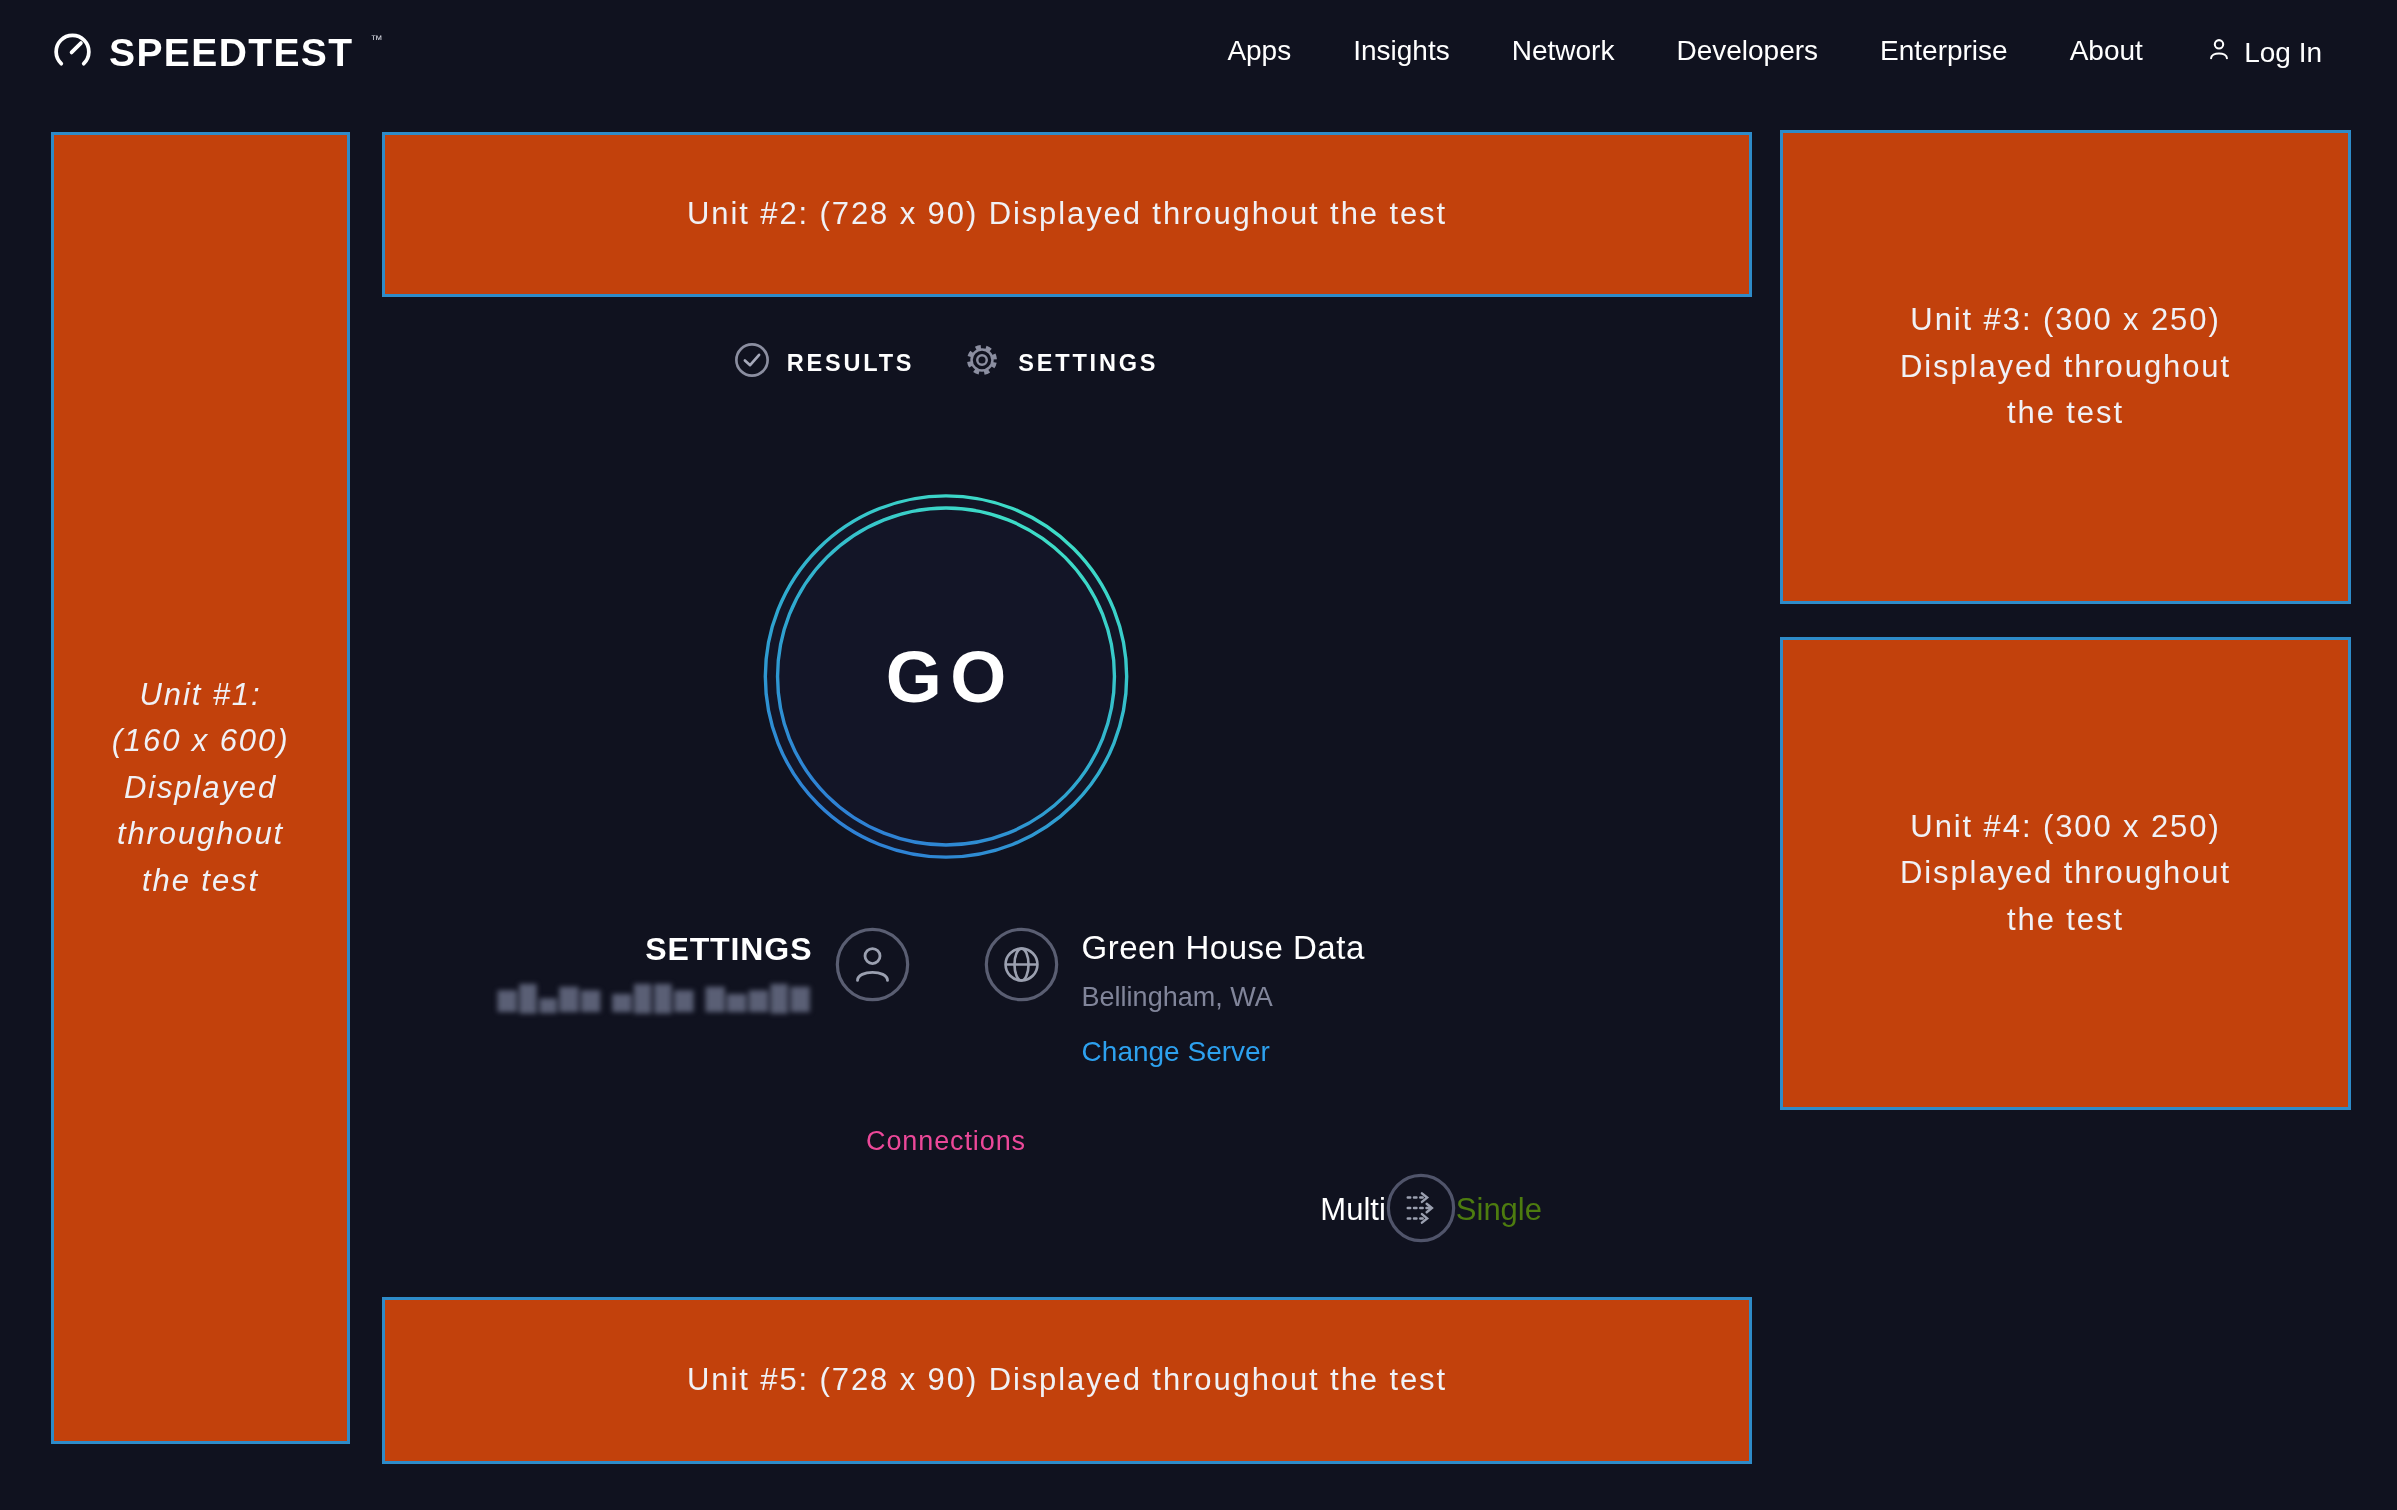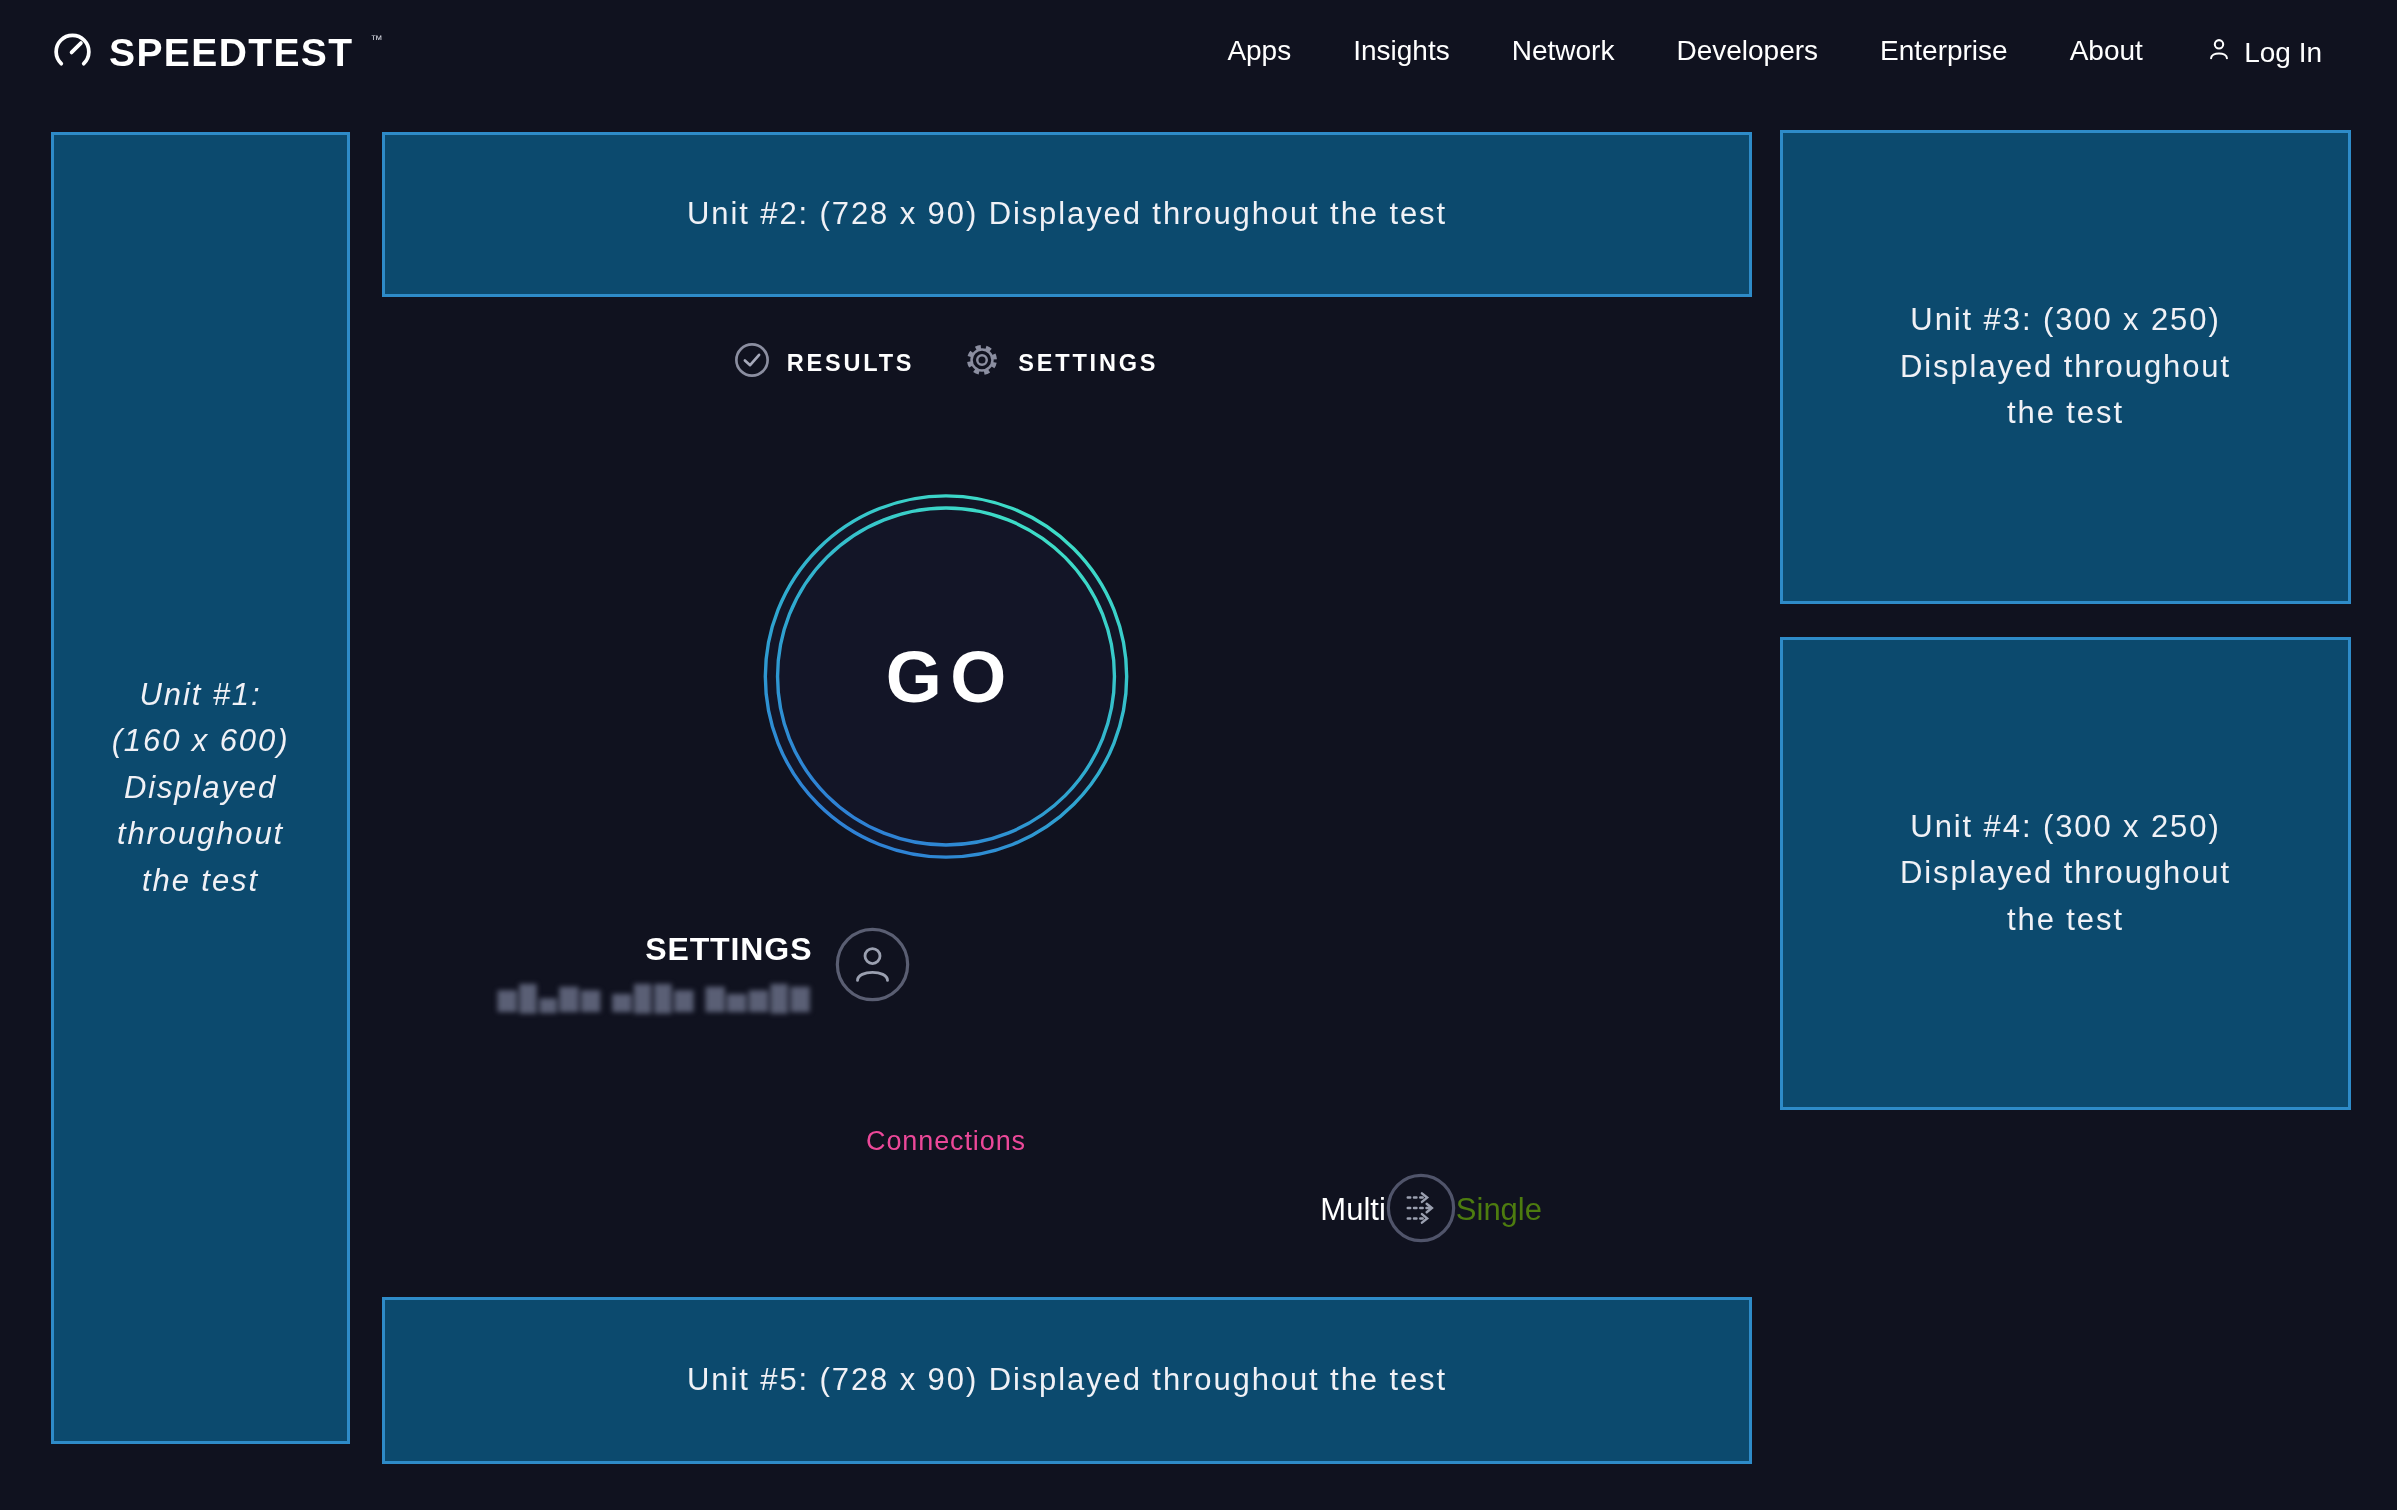--- a/index.html
+++ b/index.html
@@ -21,21 +21,21 @@
   .logo{display:flex;align-items:center;gap:15px;cursor:pointer;}
   .logo-text{font-size:39px;font-weight:700;letter-spacing:1.4px;}
   .logo-tm{font-size:12.2px;vertical-align:top;position:relative;top:-13px;left:1.9px;color:#d7d9e2;}
   .nav{display:flex;gap:62px;font-size:28px;font-weight:400;}
   .nav-item{cursor:pointer;white-space:nowrap;}
   .login{display:flex;align-items:center;gap:11.3px;cursor:pointer;}
 
   
   .ad{
     position:absolute;
-    background:#0c4a6e;
+    background:#c2410c;
     border:3.8px solid #2e8bc8;
     box-sizing:border-box;
     display:flex;align-items:center;justify-content:center;
     text-align:center;
     font-size:31px;line-height:1.5;letter-spacing:1.9px;
     color:#f0f1f6;
     white-space:pre-line;
   }
   #ad-unit-1{left:51px;top:132px;width:299px;height:1312px;font-style:italic;}
   #ad-unit-2{left:382px;top:132px;width:1370px;height:165px;}
@@ -192,20 +192,35 @@
           <div class="isp-ip">▆█▄▇▆ ▅██▆ ▇▅▆█▇</div>
         </div>
         <span class="round-icon">
           <svg width="75" height="75" viewBox="0 0 80 80" fill="none">
             <circle cx="40" cy="40" r="37.5" stroke="#5a5e72" stroke-width="3.4"></circle>
             <circle cx="40" cy="31" r="8" stroke="#9ba0b0" stroke-width="3"></circle>
             <path d="M24 57 C24 45.5 56 45.5 56 57" stroke="#9ba0b0" stroke-width="3" stroke-linecap="round"></path>
           </svg>
         </span>
       </div>
+      <div class="half-right">
+        <span class="round-icon">
+          <svg width="75" height="75" viewBox="0 0 80 80" fill="none">
+            <circle cx="40" cy="40" r="37.5" stroke="#5a5e72" stroke-width="3.4"></circle>
+            <circle cx="40" cy="40" r="17" stroke="#9ba0b0" stroke-width="2.8"></circle>
+            <ellipse cx="40" cy="40" rx="7.5" ry="17" stroke="#9ba0b0" stroke-width="2.8"></ellipse>
+            <line x1="23" y1="40" x2="57" y2="40" stroke="#9ba0b0" stroke-width="2.8"></line>
+          </svg>
+        </span>
+        <div class="server-info">
+          <div class="server-name">Green House Data</div>
+          <div class="server-loc">Bellingham, WA</div>
+          <div class="server-change">Change Server</div>
+        </div>
+      </div>
     </div>
 
     <div class="connections-label">Connections</div>
 
     <div class="mode-row">
       <span class="mode-multi">Multi</span>
       <span class="mode-icon">
         <svg width="70" height="70" viewBox="0 0 74 74" fill="none">
           <circle cx="37" cy="37" r="34.5" stroke="#50546a" stroke-width="3.4"></circle>
           <g stroke="#9ba0b0" stroke-width="2.6" stroke-linecap="round">

